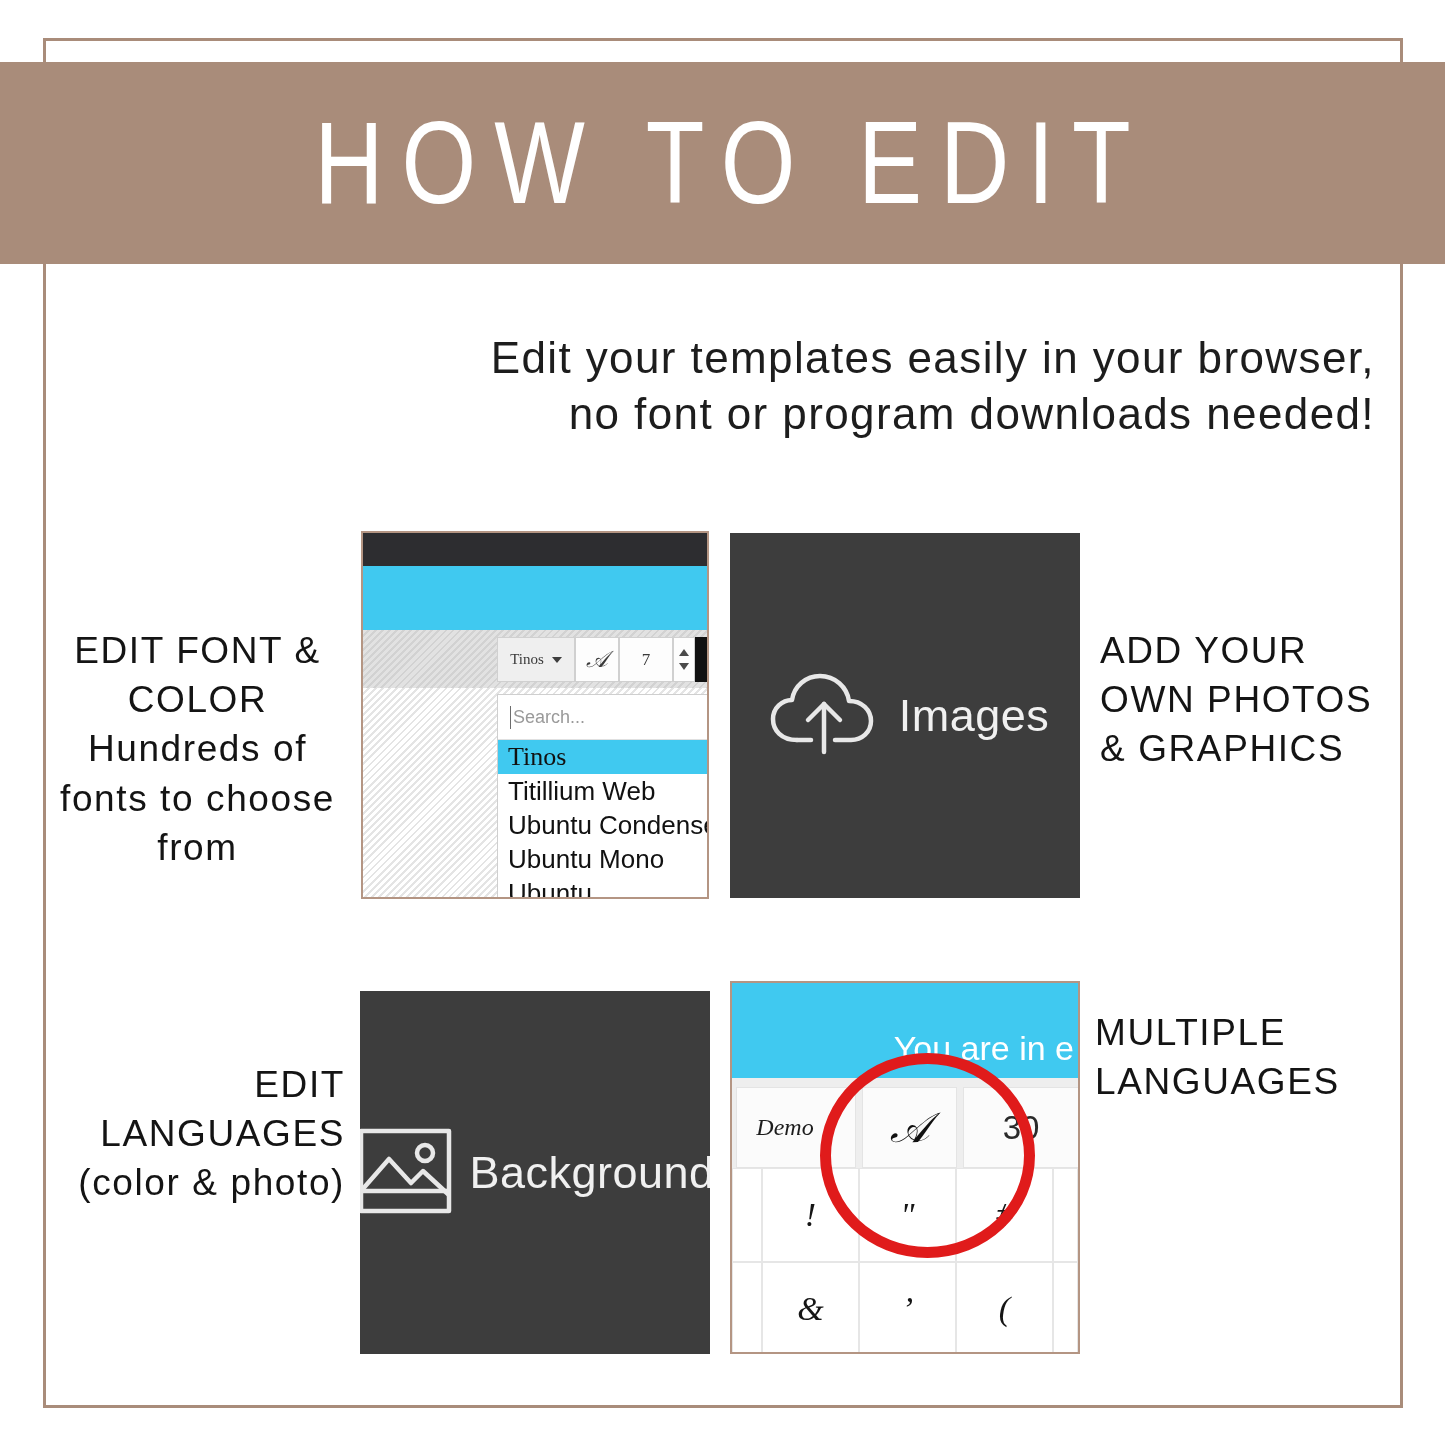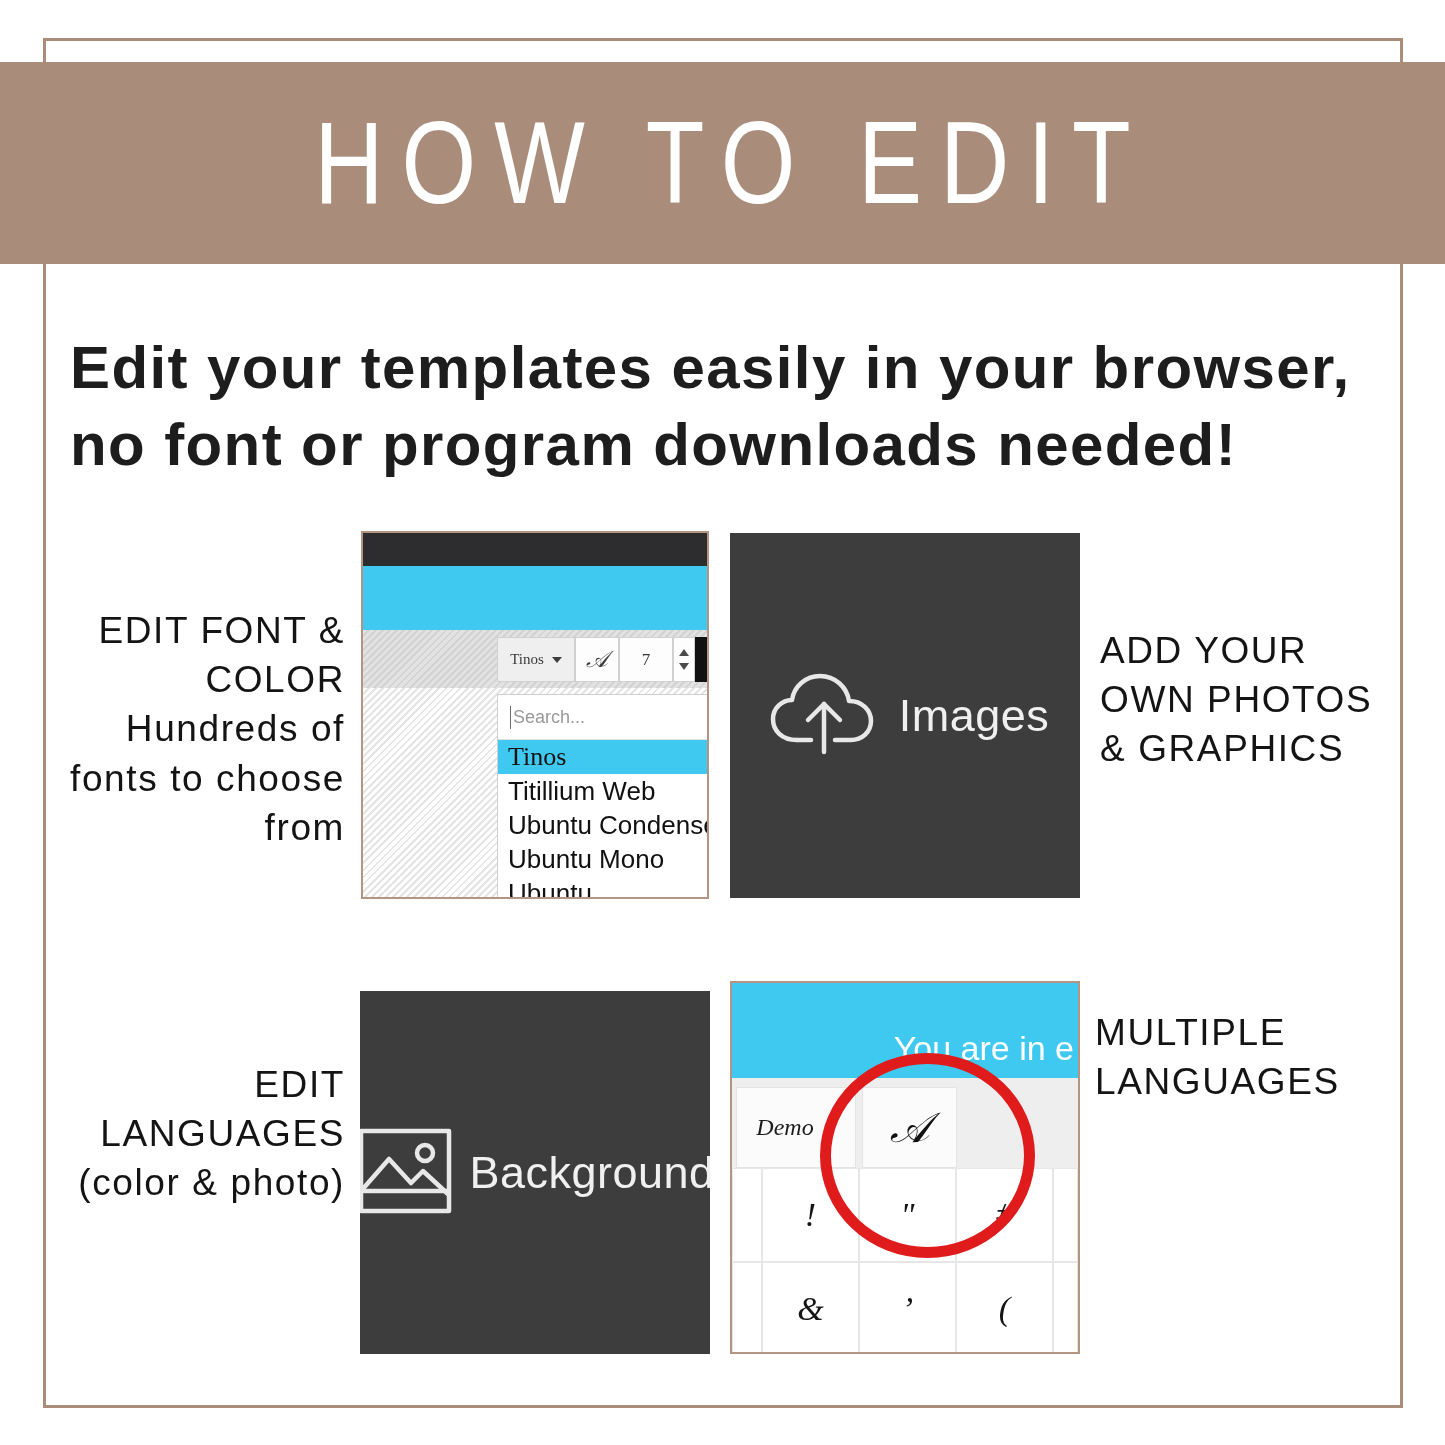--- a/index.html
+++ b/index.html
@@ -53,43 +53,43 @@
     transform: scaleY(1.22);
     white-space: nowrap;
   }
 
   
   .subtitle {
     position: absolute;
     left: 70px;
     top: 330px;
     width: 1305px;
-    text-align: left;
-    font-size: 60px;
+    text-align: right;
+    font-size: 44px;
     line-height: 1.28;
     color: #1d1d1d;
-    font-weight: 700;
+    font-weight: 400;
     letter-spacing: 1.4px;
     font-family: "Liberation Sans", sans-serif;
   }
 
   
   .caption {
     position: absolute;
     color: #141414;
     font-weight: 300;
     font-family: "Liberation Sans", sans-serif;
     letter-spacing: 1.6px;
     line-height: 1.33;
     font-size: 37px;
   }
   .caption .upper { display: block; }
   .caption .lower { display: block; }
 
-  #cap-font    { left: 50px;   top: 606px;  width: 295px; text-align: right; }
+  #cap-font    { left: 50px;   top: 626px;  width: 295px; text-align: center; }
   #cap-photos  { left: 1100px; top: 626px;  width: 300px; text-align: left; }
   #cap-bg      { left: 35px;   top: 1060px; width: 310px; text-align: right; }
   #cap-lang    { left: 1095px; top: 1008px; width: 300px; text-align: left; }
 
   
   .panel {
     position: absolute;
     overflow: hidden;
     border: 2px solid #b49583;
     background: #ffffff;
@@ -478,20 +478,23 @@
       <span class="ch-cyan-text">You are in e</span>
     </div>
 
     <div class="ch-toolbar">
       <div class="ch-cell ch-name">
         <span>Demo</span>
         <span class="tb-caret"></span>
       </div>
       <div class="ch-cell ch-glyph">
         <span>𝒜</span>
+      </div>
+      <div class="ch-cell ch-size">
+        <span>30</span>
       </div>
     </div>
 
     <div class="ch-grid">
       <div class="ch-gcell"></div>
       <div class="ch-gcell">!</div>
       <div class="ch-gcell">"</div>
       <div class="ch-gcell">#</div>
       <div class="ch-gcell"></div>
       <div class="ch-gcell"></div>

